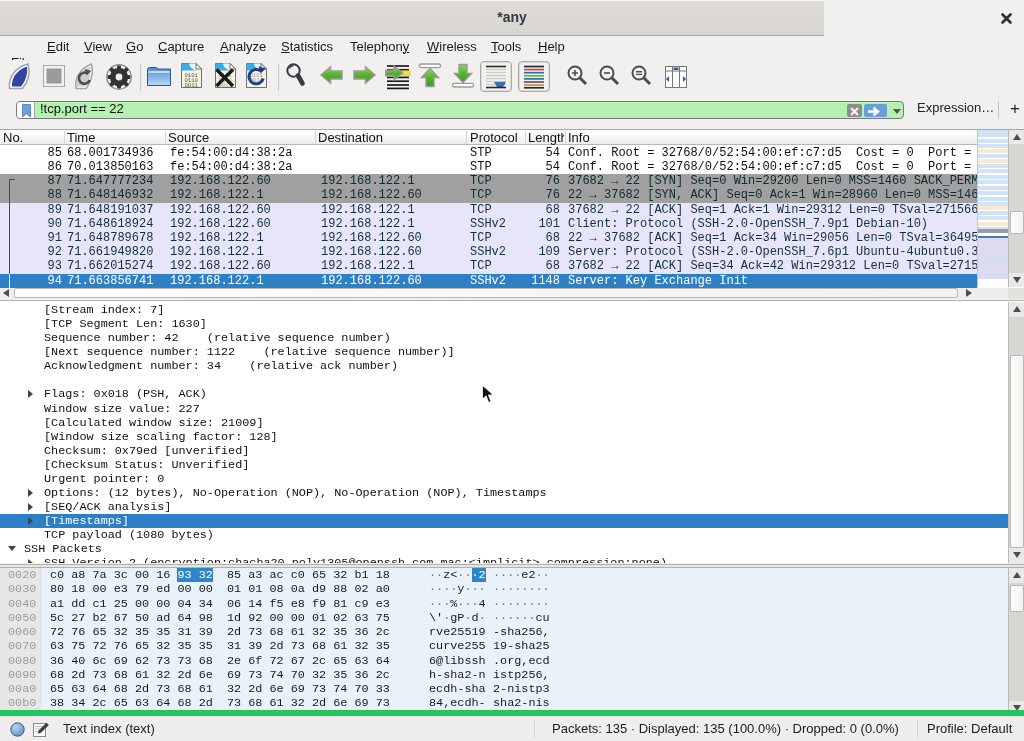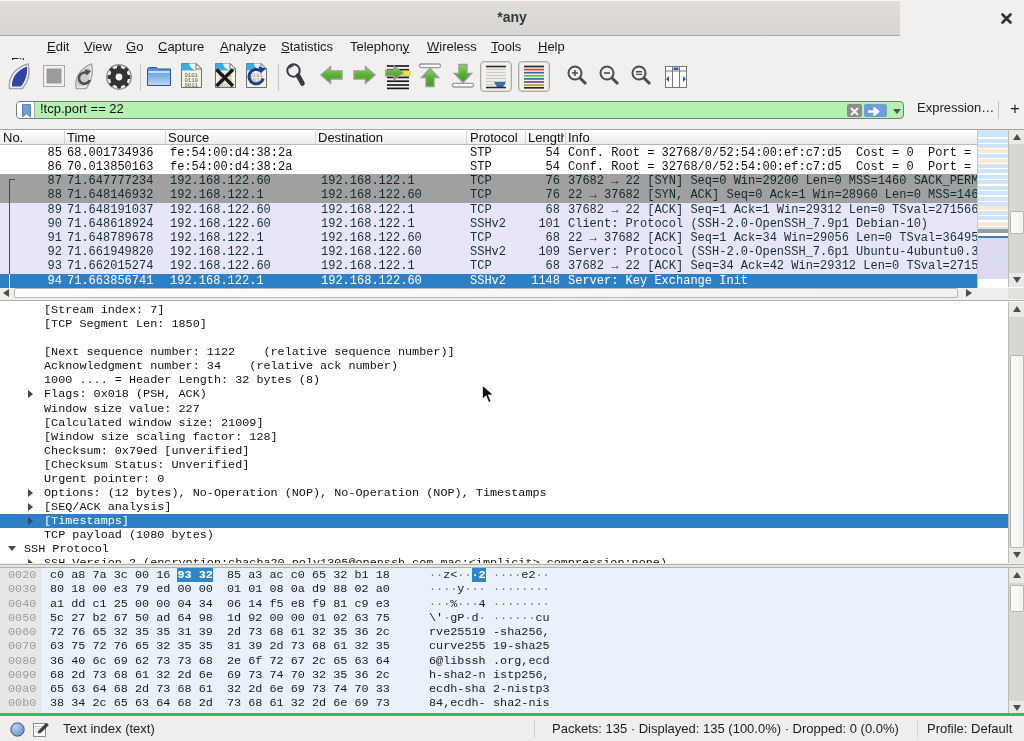--- a/index.html
+++ b/index.html
@@ -6,26 +6,26 @@
 .abs{position:absolute}
 .mono{font-family:"Liberation Mono",monospace;font-size:11.8px;white-space:pre}
 .tri-r{width:0;height:0;border-top:4px solid transparent;border-bottom:4px solid transparent;border-left:5px solid #444}
 .tri-d{width:0;height:0;border-left:4px solid transparent;border-right:4px solid transparent;border-top:5px solid #444}
 .sb-u{width:0;height:0;border-left:4px solid transparent;border-right:4px solid transparent;border-bottom:6px solid #4d4d4d}
 .sb-d{width:0;height:0;border-left:4px solid transparent;border-right:4px solid transparent;border-top:6px solid #4d4d4d}
 .sb-l{width:0;height:0;border-top:4px solid transparent;border-bottom:4px solid transparent;border-right:6px solid #4d4d4d}
 .sb-r{width:0;height:0;border-top:4px solid transparent;border-bottom:4px solid transparent;border-left:6px solid #4d4d4d}
 .vsb{background:#d8d6d3;border-left:1px solid #bdbab6}
 .slider{background:linear-gradient(90deg,#fdfdfd,#f2f1f0);border:1px solid #b9b6b2;border-radius:2px}
-#hexpane b{font-weight:bold;background:#2e86c8;color:#fff}
+#hexpane b{font-weight:normal;background:#2e86c8;color:#fff}
 #hexpane i{font-style:normal;color:#757575}
 </style></head>
 <body>
 
-<div class="abs" id="titlebar" style="left:0;top:0;width:900px;height:36px;background:linear-gradient(#ffffff 0%,#e0dcd7 5%,#ddd9d4 40%,#d8d4cf 100%);border-bottom:1px solid #aeaaa4">
+<div class="abs" id="titlebar" style="left:0;top:0;width:824px;height:36px;background:linear-gradient(#ffffff 0%,#e0dcd7 5%,#ddd9d4 40%,#d8d4cf 100%);border-bottom:1px solid #aeaaa4">
   <div class="abs" style="left:0;top:0;width:1024px;text-align:center;font-size:14px;font-weight:bold;color:#31383e;line-height:35px">*any</div>
   <svg class="abs" style="left:1001px;top:13px" width="11" height="11" viewBox="0 0 11 11">
       <path d="M1.5 1.5 L9.5 9.5 M9.5 1.5 L1.5 9.5" stroke="#2b3137" stroke-width="2.6" stroke-linecap="round"></path>
     </svg>
 </div>
 
 <div class="abs" id="menubar" style="left:0;top:37px;width:1024px;height:23px;background:#f1f0ee;font-size:13px;color:#1a1a1a">
   <span class="abs" style="left:11px;top:18px"><u>F</u>ile</span>
   <span class="abs" style="left:47px;top:1.5px"><u>E</u>dit</span>
   <span class="abs" style="left:84px;top:1.5px"><u>V</u>iew</span>
@@ -354,61 +354,61 @@
 <div class="abs" style="left:966px;top:1px">
         <div class="sb-r"></div>
       </div>
 <div class="abs slider" style="left:14px;top:0px;width:944px;height:10px"></div>
 </div>
 <div class="abs" style="left:1008px;top:158px;width:16px;height:11px;background:#e4e2df"></div>
 </div>
 
 <div class="abs" id="details" style="left:0;top:300.4px;width:1024px;height:263px;background:#fff;border-top:0.4px solid #b3b0ac;overflow:hidden">
 <div class="abs mono" style="left:44px;top:1.9px;height:14px;line-height:14px;color:#101010">[Stream index: 7]</div>
-<div class="abs mono" style="left:44px;top:15.9px;height:14px;line-height:14px;color:#101010">[TCP Segment Len: 1850]</div>
+<div class="abs mono" style="left:44px;top:15.9px;height:14px;line-height:14px;color:#101010">[TCP Segment Len: 1630]</div>
+<div class="abs mono" style="left:44px;top:30.0px;height:14px;line-height:14px;color:#101010">Sequence number: 42    (relative sequence number)</div>
 <div class="abs mono" style="left:44px;top:44.0px;height:14px;line-height:14px;color:#101010">[Next sequence number: 1122    (relative sequence number)]</div>
 <div class="abs mono" style="left:44px;top:58.1px;height:14px;line-height:14px;color:#101010">Acknowledgment number: 34    (relative ack number)</div>
-<div class="abs mono" style="left:44px;top:72.1px;height:14px;line-height:14px;color:#101010">1000 .... = Header Length: 32 bytes (8)</div>
 <div class="abs tri-r" style="left:28px;top:89.1px;border-left-color:#444"></div>
 <div class="abs mono" style="left:44px;top:86.1px;height:14px;line-height:14px;color:#101010">Flags: 0x018 (PSH, ACK)</div>
 <div class="abs mono" style="left:44px;top:100.2px;height:14px;line-height:14px;color:#101010">Window size value: 227</div>
 <div class="abs mono" style="left:44px;top:114.2px;height:14px;line-height:14px;color:#101010">[Calculated window size: 21009]</div>
 <div class="abs mono" style="left:44px;top:128.3px;height:14px;line-height:14px;color:#101010">[Window size scaling factor: 128]</div>
 <div class="abs mono" style="left:44px;top:142.3px;height:14px;line-height:14px;color:#101010">Checksum: 0x79ed [unverified]</div>
 <div class="abs mono" style="left:44px;top:156.3px;height:14px;line-height:14px;color:#101010">[Checksum Status: Unverified]</div>
 <div class="abs mono" style="left:44px;top:170.4px;height:14px;line-height:14px;color:#101010">Urgent pointer: 0</div>
 <div class="abs tri-r" style="left:28px;top:187.4px;border-left-color:#444"></div>
 <div class="abs mono" style="left:44px;top:184.4px;height:14px;line-height:14px;color:#101010">Options: (12 bytes), No-Operation (NOP), No-Operation (NOP), Timestamps</div>
 <div class="abs tri-r" style="left:28px;top:201.5px;border-left-color:#444"></div>
 <div class="abs mono" style="left:44px;top:198.5px;height:14px;line-height:14px;color:#101010">[SEQ/ACK analysis]</div>
 <div class="abs" style="left:0;top:212.5px;width:1009px;height:14px;background:#2d80c5"></div>
 <div class="abs tri-r" style="left:28px;top:215.5px;border-left-color:#2a4a66"></div>
 <div class="abs mono" style="left:44px;top:212.5px;height:14px;line-height:14px;color:#ffffff">[Timestamps]</div>
 <div class="abs mono" style="left:44px;top:226.5px;height:14px;line-height:14px;color:#101010">TCP payload (1080 bytes)</div>
 <div class="abs tri-d" style="left:8px;top:244.6px"></div>
-<div class="abs mono" style="left:24px;top:240.6px;height:14px;line-height:14px;color:#101010">SSH Protocol</div>
+<div class="abs mono" style="left:24px;top:240.6px;height:14px;line-height:14px;color:#101010">SSH Packets</div>
 <div class="abs tri-r" style="left:28px;top:257.6px;border-left-color:#444"></div>
 <div class="abs mono" style="left:44px;top:254.6px;height:14px;line-height:14px;color:#101010">SSH Version 2 (encryption:chacha20_poly1305@openssh.com mac:&lt;implicit&gt; compression:none)</div>
 <div class="abs vsb" style="left:1008px;top:0.4px;width:16px;height:262px">
 <div class="abs" style="left:0;top:0;width:16px;height:15px;background:#ebe9e7">
         <div class="sb-u" style="margin:4px auto 0"></div>
       </div>
 <div class="abs slider" style="left:1px;top:53.4px;width:14px;height:193px"></div>
 <div class="abs" style="left:0;top:246.4px;width:16px;height:15px;background:#ebe9e7">
         <div class="sb-d" style="margin:4px auto 0"></div>
       </div>
 </div>
 <svg class="abs" style="left:481px;top:82.4px" width="16" height="22" viewBox="0 0 16 22">
 <path d="M1.2 0.8 L1.2 15.8 L5 12.4 L7.6 18.9 L10.4 17.7 L7.8 11.4 L13 11 Z" fill="#111" stroke="#fff" stroke-width="1.3"></path>
     </svg>
 </div>
 
 <div class="abs" style="left:0;top:564px;width:1024px;height:4px;background:#e8e6e3;border-top:1px solid #b3b0ac;border-bottom:1px solid #b3b0ac"></div>
 
-<div class="abs" id="hexpane" style="left:0;top:568px;width:1024px;height:148px;background:#e9f1fa;border-bottom:3px solid #22c55e;overflow:hidden">
+<div class="abs" id="hexpane" style="left:0;top:568px;width:1024px;height:148px;background:#e9f1fa;border-bottom:6px solid #22c55e;overflow:hidden">
 <div class="abs" style="left:0;top:0;width:42px;height:148px;background:#e7e7e7"></div>
 <div class="abs mono" style="left:0;top:0.0px;height:14px;line-height:14px;color:#1a1a1a"><span class="abs" style="top:0;left:8px;color:#9c9c9c">0020</span><span class="abs" style="top:0;left:50px">c0 a8 7a 3c 00 16 <b>93 32</b></span><span class="abs" style="top:0;left:227px">85 a3 ac c0 65 32 b1 18</span><span class="abs" style="top:0;left:429px"><i>··</i>z&lt;<i>··</i><b>·2</b></span><span class="abs" style="top:0;left:493px"><i>····</i>e2<i>··</i></span></div>
 <div class="abs mono" style="left:0;top:14.2px;height:14px;line-height:14px;color:#1a1a1a"><span class="abs" style="top:0;left:8px;color:#9c9c9c">0030</span><span class="abs" style="top:0;left:50px">80 18 00 e3 79 ed 00 00</span><span class="abs" style="top:0;left:227px">01 01 08 0a d9 88 02 a0</span><span class="abs" style="top:0;left:429px"><i>····</i>y<i>···</i></span><span class="abs" style="top:0;left:493px"><i>········</i></span></div>
 <div class="abs mono" style="left:0;top:28.5px;height:14px;line-height:14px;color:#1a1a1a"><span class="abs" style="top:0;left:8px;color:#9c9c9c">0040</span><span class="abs" style="top:0;left:50px">a1 dd c1 25 00 00 04 34</span><span class="abs" style="top:0;left:227px">06 14 f5 e8 f9 81 c9 e3</span><span class="abs" style="top:0;left:429px"><i>···</i>%<i>···</i>4</span><span class="abs" style="top:0;left:493px"><i>········</i></span></div>
 <div class="abs mono" style="left:0;top:42.8px;height:14px;line-height:14px;color:#1a1a1a"><span class="abs" style="top:0;left:8px;color:#9c9c9c">0050</span><span class="abs" style="top:0;left:50px">5c 27 b2 67 50 ad 64 98</span><span class="abs" style="top:0;left:227px">1d 92 00 00 01 02 63 75</span><span class="abs" style="top:0;left:429px">\'<i>·</i>gP<i>·</i>d<i>·</i></span><span class="abs" style="top:0;left:493px"><i>······</i>cu</span></div>
 <div class="abs mono" style="left:0;top:57.0px;height:14px;line-height:14px;color:#1a1a1a"><span class="abs" style="top:0;left:8px;color:#9c9c9c">0060</span><span class="abs" style="top:0;left:50px">72 76 65 32 35 35 31 39</span><span class="abs" style="top:0;left:227px">2d 73 68 61 32 35 36 2c</span><span class="abs" style="top:0;left:429px">rve25519</span><span class="abs" style="top:0;left:493px">-sha256,</span></div>
 <div class="abs mono" style="left:0;top:71.2px;height:14px;line-height:14px;color:#1a1a1a"><span class="abs" style="top:0;left:8px;color:#9c9c9c">0070</span><span class="abs" style="top:0;left:50px">63 75 72 76 65 32 35 35</span><span class="abs" style="top:0;left:227px">31 39 2d 73 68 61 32 35</span><span class="abs" style="top:0;left:429px">curve255</span><span class="abs" style="top:0;left:493px">19-sha25</span></div>
 <div class="abs mono" style="left:0;top:85.5px;height:14px;line-height:14px;color:#1a1a1a"><span class="abs" style="top:0;left:8px;color:#9c9c9c">0080</span><span class="abs" style="top:0;left:50px">36 40 6c 69 62 73 73 68</span><span class="abs" style="top:0;left:227px">2e 6f 72 67 2c 65 63 64</span><span class="abs" style="top:0;left:429px">6@libssh</span><span class="abs" style="top:0;left:493px">.org,ecd</span></div>
 <div class="abs mono" style="left:0;top:99.8px;height:14px;line-height:14px;color:#1a1a1a"><span class="abs" style="top:0;left:8px;color:#9c9c9c">0090</span><span class="abs" style="top:0;left:50px">68 2d 73 68 61 32 2d 6e</span><span class="abs" style="top:0;left:227px">69 73 74 70 32 35 36 2c</span><span class="abs" style="top:0;left:429px">h-sha2-n</span><span class="abs" style="top:0;left:493px">istp256,</span></div>
 <div class="abs mono" style="left:0;top:114.0px;height:14px;line-height:14px;color:#1a1a1a"><span class="abs" style="top:0;left:8px;color:#9c9c9c">00a0</span><span class="abs" style="top:0;left:50px">65 63 64 68 2d 73 68 61</span><span class="abs" style="top:0;left:227px">32 2d 6e 69 73 74 70 33</span><span class="abs" style="top:0;left:429px">ecdh-sha</span><span class="abs" style="top:0;left:493px">2-nistp3</span></div>

